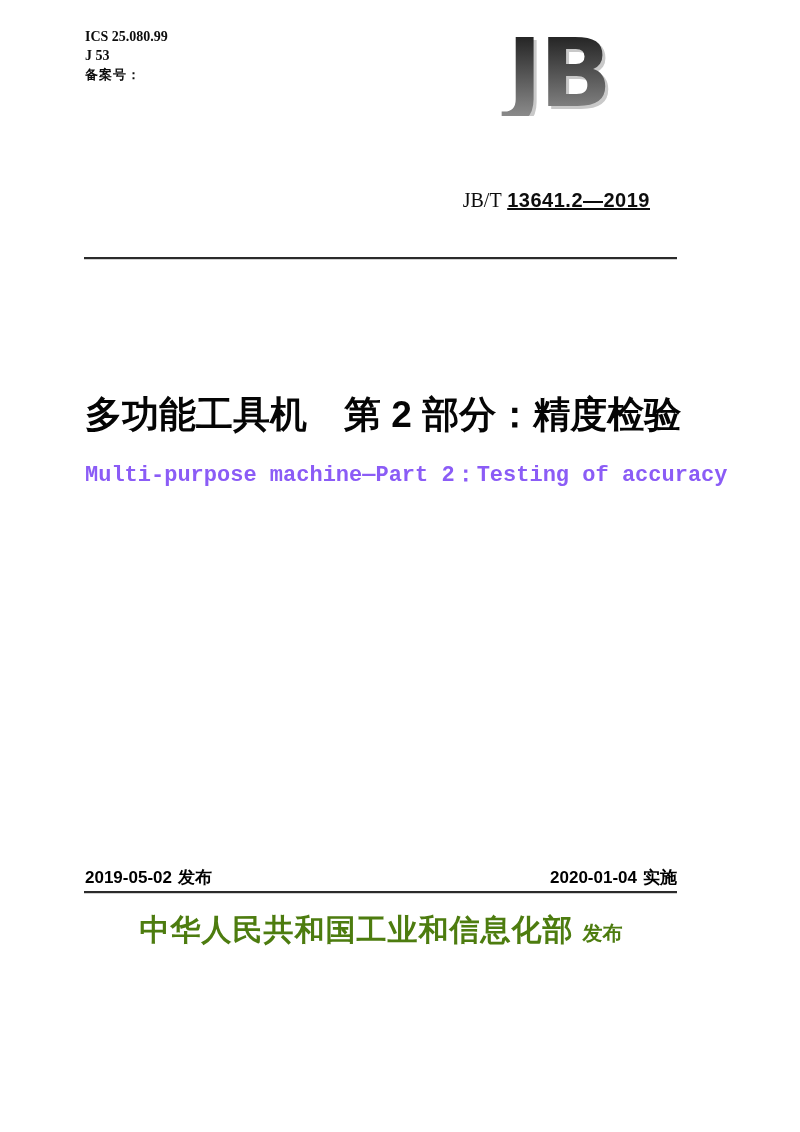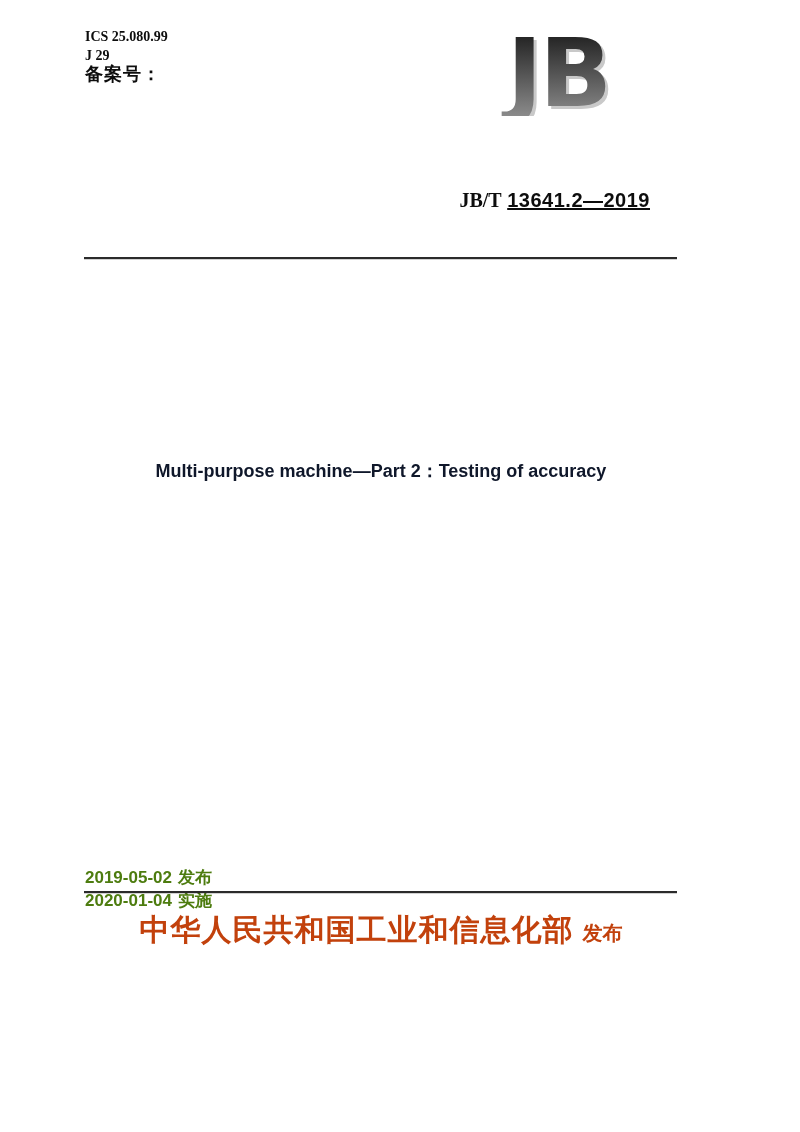--- a/index.html
+++ b/index.html
@@ -16,85 +16,85 @@
 
   
   .meta-block {
     position:absolute; left:85px; top:27px;
     font-family:"Liberation Serif", serif;
     font-weight:bold; font-size:14px; line-height:19px;
     color:#0d0d0d;
   }
   .meta-record {
     font-family:"Liberation Sans", sans-serif;
-    font-size:18px; font-weight:bold; letter-spacing:1px;
+    font-size:13px; font-weight:bold; letter-spacing:1px;
   }
 
   
   .jb-logo { position:absolute; left:480px; top:24px; width:156px; height:92px; }
 
   
   .category-title {
     position:absolute; left:85px; top:131px; width:592px;
     text-align:center; white-space:nowrap;
     font-size:36px; font-weight:bold; letter-spacing:9px; text-indent:9px;
     color:#0a0a0a;
   }
 
   
   .std-code {
     position:absolute; left:85px; top:189px; width:565px;
     text-align:right; white-space:nowrap;
     font-size:20px; color:#0d0d0d;
   }
-  .std-code .prefix { font-family:"Liberation Serif", serif; font-weight:bold;text-align:right; }
+  .std-code .prefix { font-family:"Liberation Serif", serif; font-weight:normal;text-align:right; }
   .std-code .number { font-family:"Liberation Sans", sans-serif; font-weight:600; letter-spacing:0.5px;text-decoration:underline; }
 
   .rule { position:absolute; left:84px; width:593px; height:2px; background:#2b2b2b; box-shadow:0 1px 0 rgba(0,0,0,0.18); }
   .rule-top { top:257px; }
   .rule-bottom { top:891px; }
 
   
   .title-zh {
     position:absolute; left:85px; top:390px; width:592px;
     text-align:center; white-space:nowrap;
     font-size:37px; font-weight:bold; color:#050505;
   }
   .title-en {
     position:absolute; left:85px; top:459px; width:592px;
     text-align:center; white-space:nowrap;
-    font-family:Liberation Sans, sans-serif;
-    font-size:18px; font-weight:bold; color:#0f172a;
+    font-family:Liberation Mono, monospace;
+    font-size:22px; font-weight:bold; color:#8b5cf6;
   }
 
   
   .dates {
     position:absolute; left:85px; top:866px; width:592px;
     display:flex; justify-content:space-between;
-    font-size:17px; font-weight:600; color:#4d7c0f;flex-direction:column;
+    font-size:17px; font-weight:600; color:#000000;
   }
   .dates .cn { margin-left:6px; }
 
   
   .publisher {
     position:absolute; left:85px; top:910px; width:592px;
     text-align:center; white-space:nowrap;
-    font-weight:bold; color:#c2410c;
+    font-weight:bold; color:#4d7c0f;
   }
   .publisher .org { font-size:30px; letter-spacing:1px; }
   .publisher .label { font-size:20px; margin-left:9px; }
 </style>
 </head>
 <body>
 
 <div class="page">
 
   <div class="meta-block">
     <div>ICS 25.080.99</div>
-    <div>J 29</div>
+    <div>J 53</div>
     <div class="meta-record">备案号：</div>
   </div>
 
   <div class="jb-logo">
     <svg width="156" height="92" viewBox="0 0 156 92" xmlns="http://www.w3.org/2000/svg">
       <defs>
         <linearGradient id="jbgrad" x1="0" y1="0" x2="0" y2="1">
           <stop offset="0" stop-color="#0d0d0d"></stop>
           <stop offset="1" stop-color="#9a9a9a"></stop>
         </linearGradient>
@@ -105,20 +105,21 @@
   </div>
 
 
   <div class="std-code">
     <span class="prefix">JB/T</span>
     <span class="number">13641.2—2019</span>
   </div>
 
   <div class="rule rule-top"></div>
 
+  <div class="title-zh">多功能工具机　第 2 部分：精度检验</div>
   <div class="title-en">Multi-purpose machine—Part 2：Testing of accuracy</div>
 
   <div class="dates">
     <div>
       <span>2019-05-02</span><span class="cn">发布</span>
     </div>
     <div>
       <span>2020-01-04</span><span class="cn">实施</span>
     </div>
   </div>

